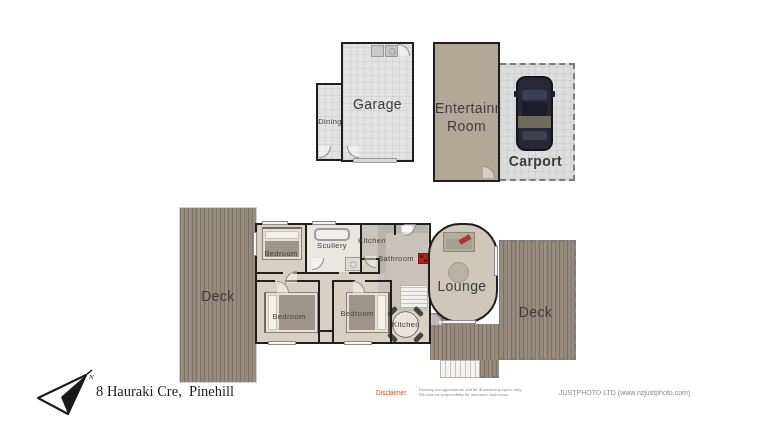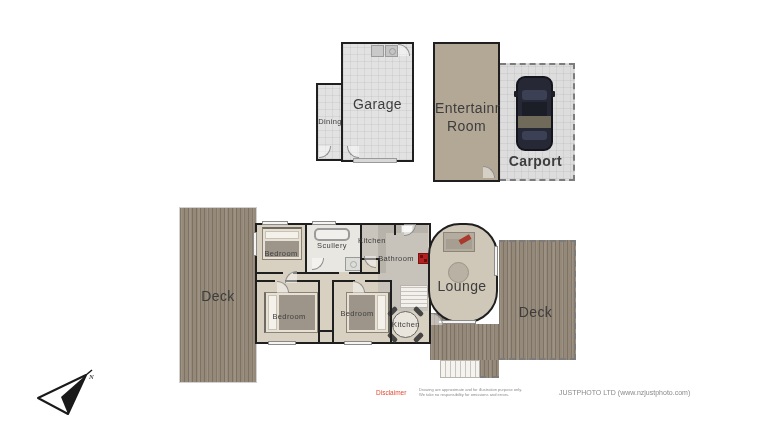--- a/index.html
+++ b/index.html
@@ -166,20 +166,21 @@
   <div class="arc" style="left:364px;top:256px;transform:rotate(-90deg);"></div>
   <div class="arc" style="left:404px;top:224px;transform:rotate(180deg);"></div>
   <div class="arc" style="left:431px;top:313px;transform:rotate(90deg);"></div>
 
   <svg class="abs" style="left:34px;top:368px;" width="64" height="52" viewBox="0 0 64 52">
     <polygon points="4,30 52,7 34,46" fill="#ffffff" stroke="#1a1a1a" stroke-width="2" stroke-linejoin="round"></polygon>
     <polygon points="52,7 34,46 27,29" fill="#1a1a1a"></polygon>
     <line x1="52" y1="7" x2="58" y2="2" stroke="#1a1a1a" stroke-width="1.5"></line>
     <text x="55" y="11" font-size="7" font-style="italic" fill="#1a1a1a" font-family="Liberation Serif, serif">N</text>
   </svg>
+  <div class="abs" style="left:96px;top:383px;font-family:'Liberation Serif', serif;font-size:14.5px;color:#1c1c1c;white-space:pre;">8 Hauraki Cre,  Pinehill</div>
 
   <div class="abs" style="left:376px;top:389px;font-size:6.5px;color:#e14a32;">Disclaimer</div>
   <div class="abs" style="left:419px;top:387px;font-size:6.5px;line-height:1.3;transform:scale(0.62);transform-origin:left top;color:#8a8a8a;white-space:nowrap;">
     <div>Drawing are approximate and for illustration purpose only.</div>
     <div>We take no responsibility for omissions and errors.</div>
   </div>
   <div class="abs footer-small" style="left:559px;top:389px;font-size:7px;">JUSTPHOTO LTD (www.nzjustphoto.com)</div>
 
 </div>
 

